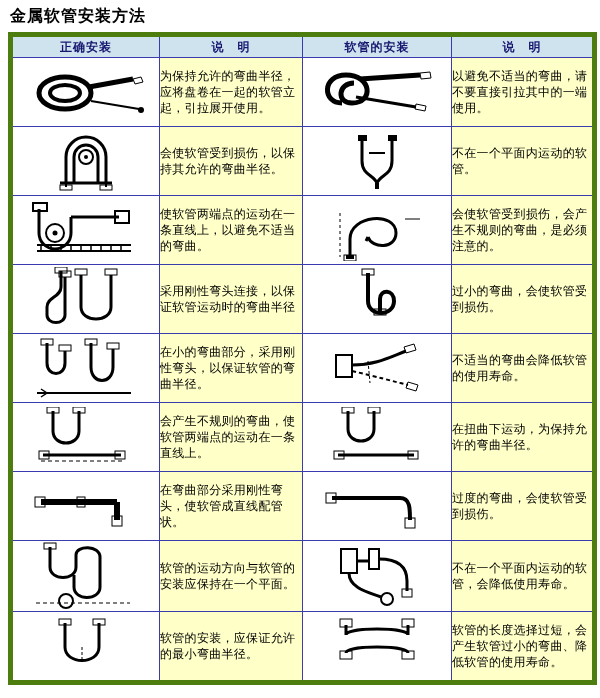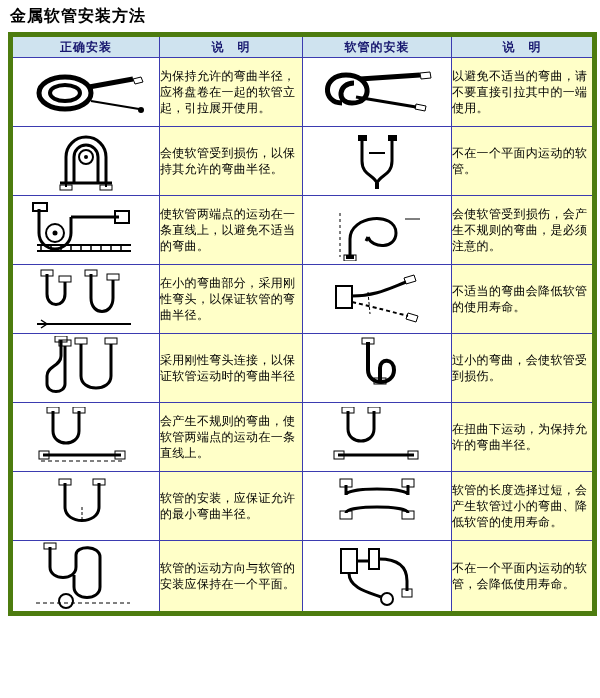--- a/index.html
+++ b/index.html
@@ -182,20 +182,46 @@
               <path class="s" d="M58 38 L56 42" stroke-width="3"></path>
             </svg>
           </span>
         </td>
         <td class="txt">会使软管受到损伤，会产生不规则的弯曲，是必须注意的。</td>
       </tr>
 
       <tr>
         <td class="img">
           <span class="fig">
+            <svg width="130" height="64" viewBox="0 0 130 64">
+              <path class="s" d="M40 4 L40 20 C40 30 26 30 26 40 L26 48 C26 58 44 58 44 48 L44 10" stroke-width="3"></path>
+              <rect class="s" x="34" y="0" width="12" height="6" fill="#000"></rect>
+              <rect class="s" x="38" y="4" width="12" height="6" fill="#000"></rect>
+              <path class="s" d="M60 8 L60 40 C60 56 90 56 90 40 L90 8" stroke-width="3"></path>
+              <rect class="s" x="54" y="2" width="12" height="6" fill="#000"></rect>
+              <rect class="s" x="84" y="2" width="12" height="6" fill="#000"></rect>
+            </svg>
+          </span>
+        </td>
+        <td class="txt">采用刚性弯头连接，以保证软管运动时的弯曲半径</td>
+        <td class="img">
+          <span class="fig">
+            <svg width="130" height="64" viewBox="0 0 130 64">
+              <path class="s" d="M56 6 L56 34 C56 50 82 50 82 34 C82 22 68 22 68 32 L68 44" stroke-width="4"></path>
+              <rect class="s" x="50" y="2" width="12" height="6" fill="#000"></rect>
+              <rect class="s" x="62" y="42" width="12" height="6" fill="#000"></rect>
+            </svg>
+          </span>
+        </td>
+        <td class="txt">过小的弯曲，会使软管受到损伤。</td>
+      </tr>
+
+      <tr>
+        <td class="img">
+          <span class="fig">
             <svg width="130" height="62" viewBox="0 0 130 62">
               <path class="s" d="M26 6 L26 26 C26 40 44 40 44 26 L44 14" stroke-width="3"></path>
               <path class="s" d="M70 6 L70 30 C70 48 92 48 92 30 L92 12" stroke-width="3"></path>
               <rect class="s" x="20" y="2" width="12" height="6" fill="#000"></rect>
               <rect class="s" x="38" y="8" width="12" height="6" fill="#000"></rect>
               <rect class="s" x="64" y="2" width="12" height="6" fill="#000"></rect>
               <rect class="s" x="86" y="6" width="12" height="6" fill="#000"></rect>
               <path class="s" d="M16 56 L110 56" stroke-width="2"></path>
               <path class="s" d="M20 52 L26 56 L20 60" stroke-width="1.5"></path>
             </svg>
@@ -213,46 +239,20 @@
               <path class="s" d="M56 24 L58 46" stroke-width="1" stroke-dasharray="3 2"></path>
             </svg>
           </span>
         </td>
         <td class="txt">不适当的弯曲会降低软管的使用寿命。</td>
       </tr>
 
       <tr>
         <td class="img">
           <span class="fig">
-            <svg width="130" height="64" viewBox="0 0 130 64">
-              <path class="s" d="M40 4 L40 20 C40 30 26 30 26 40 L26 48 C26 58 44 58 44 48 L44 10" stroke-width="3"></path>
-              <rect class="s" x="34" y="0" width="12" height="6" fill="#000"></rect>
-              <rect class="s" x="38" y="4" width="12" height="6" fill="#000"></rect>
-              <path class="s" d="M60 8 L60 40 C60 56 90 56 90 40 L90 8" stroke-width="3"></path>
-              <rect class="s" x="54" y="2" width="12" height="6" fill="#000"></rect>
-              <rect class="s" x="84" y="2" width="12" height="6" fill="#000"></rect>
-            </svg>
-          </span>
-        </td>
-        <td class="txt">采用刚性弯头连接，以保证软管运动时的弯曲半径</td>
-        <td class="img">
-          <span class="fig">
-            <svg width="130" height="64" viewBox="0 0 130 64">
-              <path class="s" d="M56 6 L56 34 C56 50 82 50 82 34 C82 22 68 22 68 32 L68 44" stroke-width="4"></path>
-              <rect class="s" x="50" y="2" width="12" height="6" fill="#000"></rect>
-              <rect class="s" x="62" y="42" width="12" height="6" fill="#000"></rect>
-            </svg>
-          </span>
-        </td>
-        <td class="txt">过小的弯曲，会使软管受到损伤。</td>
-      </tr>
-
-      <tr>
-        <td class="img">
-          <span class="fig">
             <svg width="130" height="60" viewBox="0 0 130 60">
               <path class="s" d="M32 4 L32 24 C32 40 58 40 58 24 L58 4" stroke-width="3"></path>
               <rect class="s" x="26" y="0" width="12" height="6" fill="#000"></rect>
               <rect class="s" x="52" y="0" width="12" height="6" fill="#000"></rect>
               <path class="s" d="M22 48 L100 48" stroke-width="3"></path>
               <rect class="s" x="18" y="44" width="10" height="8" fill="#000"></rect>
               <rect class="s" x="94" y="44" width="10" height="8" fill="#000"></rect>
               <path class="s" d="M20 54 L104 54" stroke-width="1" stroke-dasharray="4 3"></path>
             </svg>
           </span>
@@ -266,46 +266,43 @@
               <rect class="s" x="56" y="0" width="12" height="6" fill="#000"></rect>
               <path class="s" d="M26 48 L102 48" stroke-width="3"></path>
               <rect class="s" x="22" y="44" width="10" height="8" fill="#000"></rect>
               <rect class="s" x="96" y="44" width="10" height="8" fill="#000"></rect>
             </svg>
           </span>
         </td>
         <td class="txt">在扭曲下运动，为保持允许的弯曲半径。</td>
       </tr>
 
-
-      <tr>
-        <td class="img">
-          <span class="fig">
-            <svg width="130" height="58" viewBox="0 0 130 58">
-              <path class="s" d="M44 6 L44 30 C44 48 78 48 78 30 L78 6" stroke-width="3"></path>
-              <rect class="s" x="38" y="2" width="12" height="6" fill="#000"></rect>
-              <rect class="s" x="72" y="2" width="12" height="6" fill="#000"></rect>
-              <path class="s" d="M61 30 L61 44" stroke-width="1" stroke-dasharray="3 2"></path>
-            </svg>
-          </span>
-        </td>
-        <td class="txt">软管的安装，应保证允许的最小弯曲半径。</td>
-        <td class="img">
-          <span class="fig">
-            <svg width="130" height="58" viewBox="0 0 130 58">
-              <path class="s" d="M34 8 L34 18 C34 10 96 10 96 18 L96 8" stroke-width="3"></path>
-              <rect class="s" x="28" y="2" width="12" height="8" fill="#000"></rect>
-              <rect class="s" x="90" y="2" width="12" height="8" fill="#000"></rect>
-              <path class="s" d="M34 36 C34 28 96 28 96 36" stroke-width="3"></path>
-              <rect class="s" x="28" y="34" width="12" height="8" fill="#000"></rect>
-              <rect class="s" x="90" y="34" width="12" height="8" fill="#000"></rect>
-            </svg>
-          </span>
-        </td>
-        <td class="txt">软管的长度选择过短，会产生软管过小的弯曲、降低软管的使用寿命。</td>
+      <tr>
+        <td class="img">
+          <span class="fig">
+            <svg width="130" height="52" viewBox="0 0 130 52">
+              <path class="s" d="M20 22 L96 22" stroke-width="6"></path>
+              <path class="s" d="M96 22 L96 40" stroke-width="6"></path>
+              <rect class="s" x="14" y="17" width="10" height="10" fill="#000"></rect>
+              <rect class="s" x="56" y="17" width="8" height="10" fill="#000"></rect>
+              <rect class="s" x="91" y="36" width="10" height="10" fill="#000"></rect>
+            </svg>
+          </span>
+        </td>
+        <td class="txt">在弯曲部分采用刚性弯头，使软管成直线配管状。</td>
+        <td class="img">
+          <span class="fig">
+            <svg width="130" height="52" viewBox="0 0 130 52">
+              <path class="s" d="M20 18 L88 18 C98 18 98 28 98 40" stroke-width="4"></path>
+              <rect class="s" x="14" y="13" width="10" height="10" fill="#000"></rect>
+              <rect class="s" x="93" y="38" width="10" height="10" fill="#000"></rect>
+            </svg>
+          </span>
+        </td>
+        <td class="txt">过度的弯曲，会使软管受到损伤。</td>
       </tr>
 
       <tr>
         <td class="img">
           <span class="fig">
             <svg width="132" height="70" viewBox="0 0 132 70">
               <path class="s" d="M30 6 L30 26 C30 40 56 40 56 26 L56 14 C56 4 80 4 80 16 L80 46 C80 60 54 60 54 46 L54 34" stroke-width="3"></path>
               <rect class="s" x="24" y="2" width="12" height="6" fill="#000"></rect>
               <circle class="s" cx="46" cy="60" r="7" stroke-width="2"></circle>
               <path class="s" d="M16 62 L110 62" stroke-width="1" stroke-dasharray="4 3"></path>
@@ -323,15 +320,42 @@
               <path class="s" d="M38 32 C38 48 60 52 70 56" stroke-width="3"></path>
               <circle class="s" cx="76" cy="58" r="6" stroke-width="2"></circle>
               <path class="s" d="M96 40 L96 50" stroke-width="3"></path>
               <rect class="s" x="91" y="48" width="10" height="8" fill="#000"></rect>
             </svg>
           </span>
         </td>
         <td class="txt">不在一个平面内运动的软管，会降低使用寿命。</td>
       </tr>
 
+      <tr>
+        <td class="img">
+          <span class="fig">
+            <svg width="130" height="58" viewBox="0 0 130 58">
+              <path class="s" d="M44 6 L44 30 C44 48 78 48 78 30 L78 6" stroke-width="3"></path>
+              <rect class="s" x="38" y="2" width="12" height="6" fill="#000"></rect>
+              <rect class="s" x="72" y="2" width="12" height="6" fill="#000"></rect>
+              <path class="s" d="M61 30 L61 44" stroke-width="1" stroke-dasharray="3 2"></path>
+            </svg>
+          </span>
+        </td>
+        <td class="txt">软管的安装，应保证允许的最小弯曲半径。</td>
+        <td class="img">
+          <span class="fig">
+            <svg width="130" height="58" viewBox="0 0 130 58">
+              <path class="s" d="M34 8 L34 18 C34 10 96 10 96 18 L96 8" stroke-width="3"></path>
+              <rect class="s" x="28" y="2" width="12" height="8" fill="#000"></rect>
+              <rect class="s" x="90" y="2" width="12" height="8" fill="#000"></rect>
+              <path class="s" d="M34 36 C34 28 96 28 96 36" stroke-width="3"></path>
+              <rect class="s" x="28" y="34" width="12" height="8" fill="#000"></rect>
+              <rect class="s" x="90" y="34" width="12" height="8" fill="#000"></rect>
+            </svg>
+          </span>
+        </td>
+        <td class="txt">软管的长度选择过短，会产生软管过小的弯曲、降低软管的使用寿命。</td>
+      </tr>
+
     </tbody>
   </table>
 </div>
 
 </body></html>

